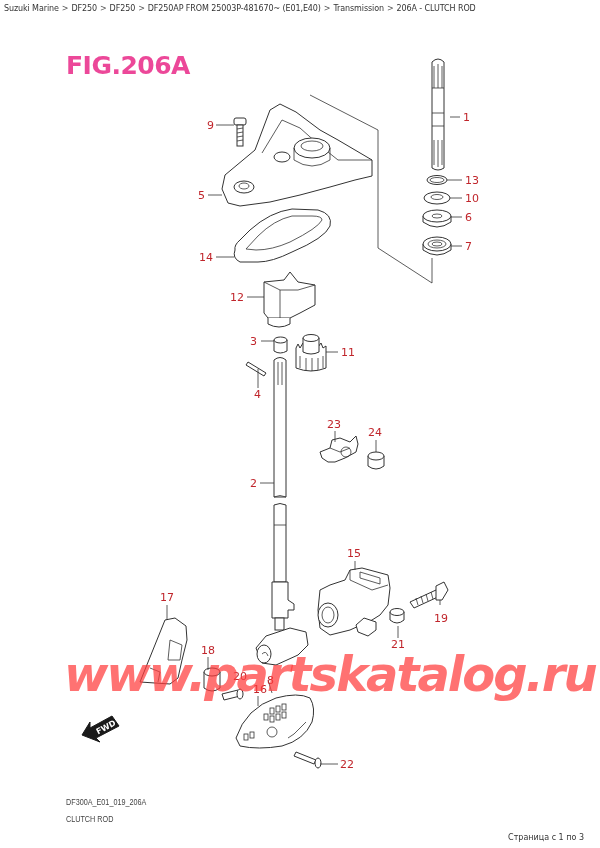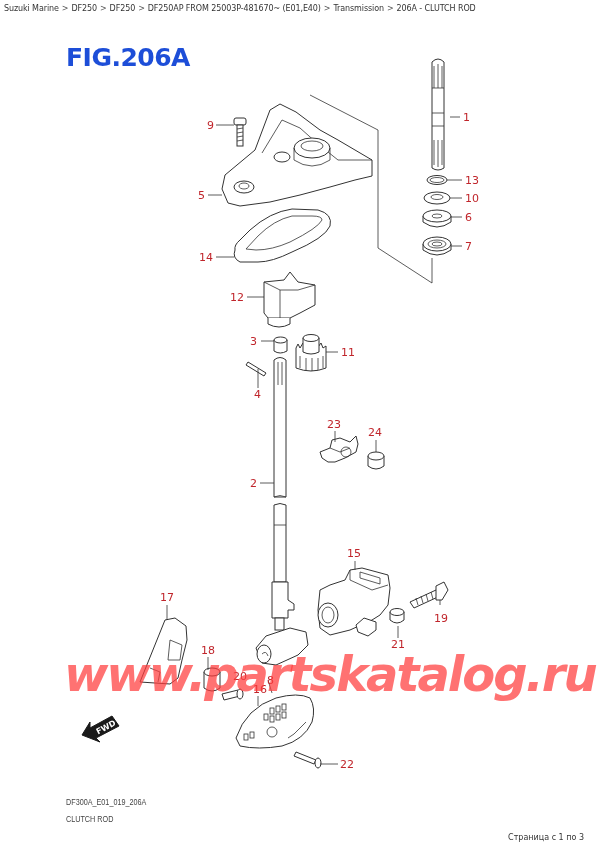--- a/index.html
+++ b/index.html
@@ -1,19 +1,19 @@
 <!DOCTYPE html>
 <html><head>
   <meta charset="utf-8">
   <style>
     html, body { margin: 0; padding: 0; background: #ffffff; }
     body { width: 600px; height: 848px; position: relative; overflow: hidden; font-family: "DejaVu Sans", sans-serif; }
     .breadcrumb { position: absolute; left: 4px; top: 4px; font-size: 8px; color: #333; white-space: nowrap; font-family: "DejaVu Sans", sans-serif; letter-spacing: -0.1px; }
     .breadcrumb span.sep { margin: 0 3px; color: #555; }
-    .fig-title { position: absolute; left: 66px; top: 43px; font-size: 25px; font-weight: bold; color: #1d4ed8; font-family: "DejaVu Sans", sans-serif; letter-spacing: -0.5px; }
+    .fig-title { position: absolute; left: 66px; top: 51px; font-size: 25px; font-weight: bold; color: #ec4899; font-family: "DejaVu Sans", sans-serif; letter-spacing: -0.5px; }
     svg.diagram { position: absolute; left: 0; top: 0; }
     .part { fill: #fff; stroke: #333; stroke-width: 1; }
     .thin { fill: none; stroke: #333; stroke-width: 0.8; }
     .leader { stroke: #333; stroke-width: 0.8; fill: none; }
     .callout { font-family: "DejaVu Sans", sans-serif; font-size: 11px; fill: #c0252b; }
     .watermark { position: absolute; left: 64px; top: 646px; font-family: "DejaVu Sans", sans-serif; font-weight: bold; font-size: 48px; color: rgba(255, 60, 60, 0.72); letter-spacing: -2px; white-space: nowrap; font-style: italic; }
     .footer-code { position: absolute; left: 66px; top: 797px; font-size: 8.5px; color: #444; font-family: "Liberation Sans Narrow", "Liberation Sans", sans-serif; transform: scaleX(0.85); transform-origin: left; }
     .footer-name { position: absolute; left: 66px; top: 814px; font-size: 8.5px; color: #444; font-family: "Liberation Sans", sans-serif; transform: scaleX(0.85); transform-origin: left; }
     .pager { position: absolute; right: 16px; top: 833px; font-size: 8px; color: #333; font-family: "DejaVu Sans", sans-serif; margin-left: 16px; }
     .callout-hit { cursor: pointer; }

